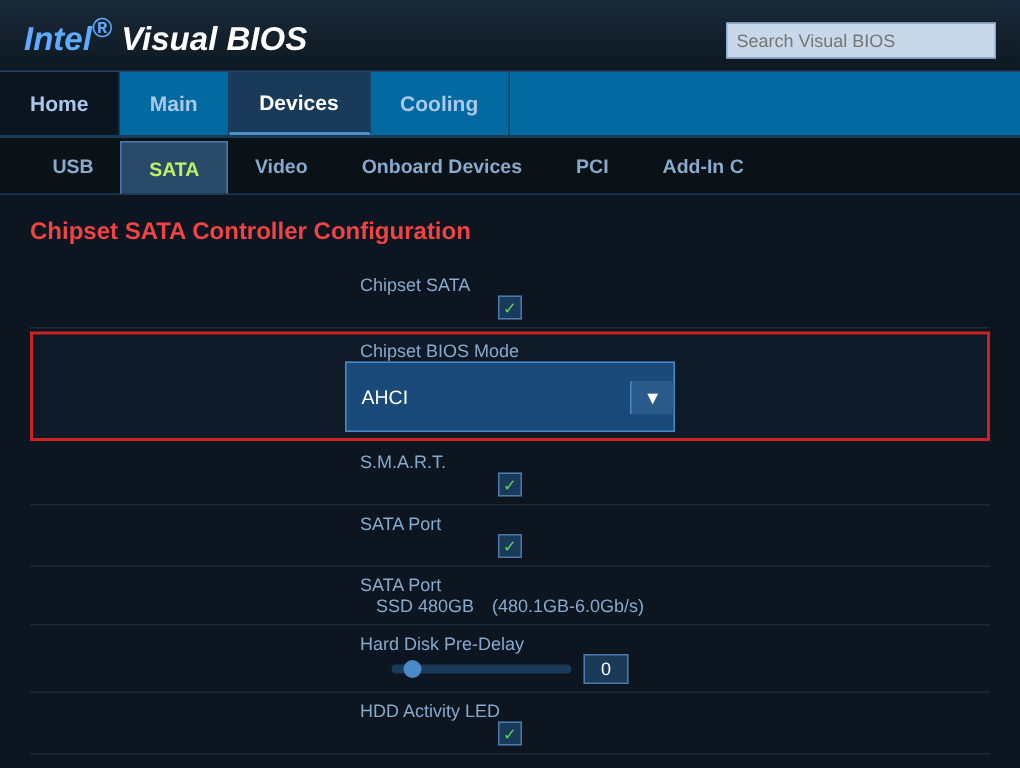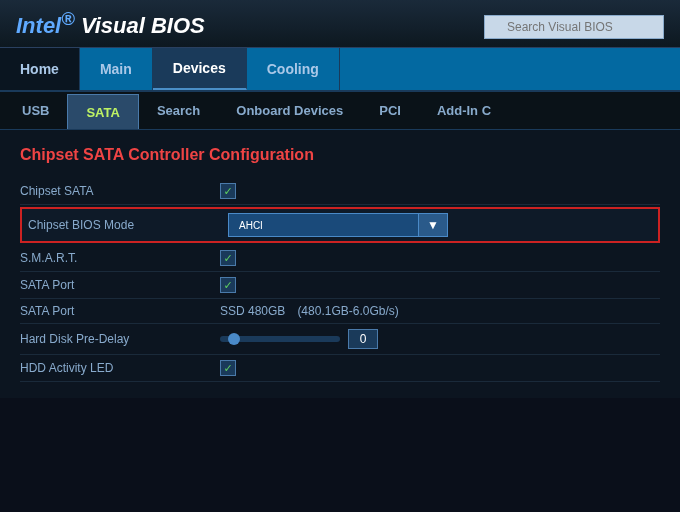--- a/index.html
+++ b/index.html
@@ -27,21 +27,21 @@
       font-size: 22px;
       font-weight: bold;
       font-style: italic;
     }
     .header-title span.intel {
       color: #60aaff;
     }
     .search-box {
       background: #c8d8e8;
       border: 1px solid #8aabcc;
-      padding: 4px 22px;
+      padding: 4px 6px;
       font-size: 12px;
       color: #334455;
       width: 180px;
     }
 
     
     .main-nav {
       background: #0369a1;
       display: flex;
       align-items: stretch;
@@ -68,21 +68,21 @@
       border-bottom: 2px solid #4a8fc8;
     }
 
     
     .sub-nav {
       background: #0a1218;
       display: flex;
       align-items: stretch;
       border-bottom: 1px solid #1a3a5a;
       height: 38px;
-      padding-left: 4px;
+      padding-left: 17px;
     }
     .sub-nav-item {
       color: #88aacc;
       font-size: 13px;
       font-weight: bold;
       padding: 0 18px;
       display: flex;
       align-items: center;
       cursor: pointer;
     }
@@ -108,20 +108,21 @@
 
     
     .settings-table {
       width: 100%;
     }
     .setting-row {
       display: flex;
       align-items: center;
       padding: 5px 0;
       border-bottom: 1px solid #1a2a3a;
+      flex-direction: column;
     }
     .setting-row.highlighted {
       border: 2px solid #cc2222;
       padding: 4px 6px;
       margin: 2px 0;
       background: #0e1a28;
     }
     .setting-label {
       color: #88aacc;
       font-size: 12px;
@@ -151,22 +152,22 @@
     .dropdown {
       display: flex;
       align-items: center;
       background: #1a4a7a;
       border: 1px solid #4a8ac8;
       min-width: 220px;
     }
     .dropdown-text {
       flex: 1;
       color: #ffffff;
-      font-size: 10px;
-      padding: 4px 10px;
+      font-size: 13px;
+      padding: 15px 10px;
     }
     .dropdown-arrow {
       background: #2a5a8a;
       border-left: 1px solid #4a8ac8;
       padding: 4px 8px;
       color: #ffffff;
       font-size: 12px;
     }
 
     
@@ -236,21 +237,21 @@
 </nav>
 
 <nav class="sub-nav">
   <div class="sub-nav-item">
     <span>USB</span>
   </div>
   <div class="sub-nav-item active">
     <span>SATA</span>
   </div>
   <div class="sub-nav-item">
-    <span>Search</span>
+    <span>Video</span>
   </div>
   <div class="sub-nav-item">
     <span>Onboard Devices</span>
   </div>
   <div class="sub-nav-item">
     <span>PCI</span>
   </div>
   <div class="sub-nav-item">
     <span>Add-In C</span>
   </div>

